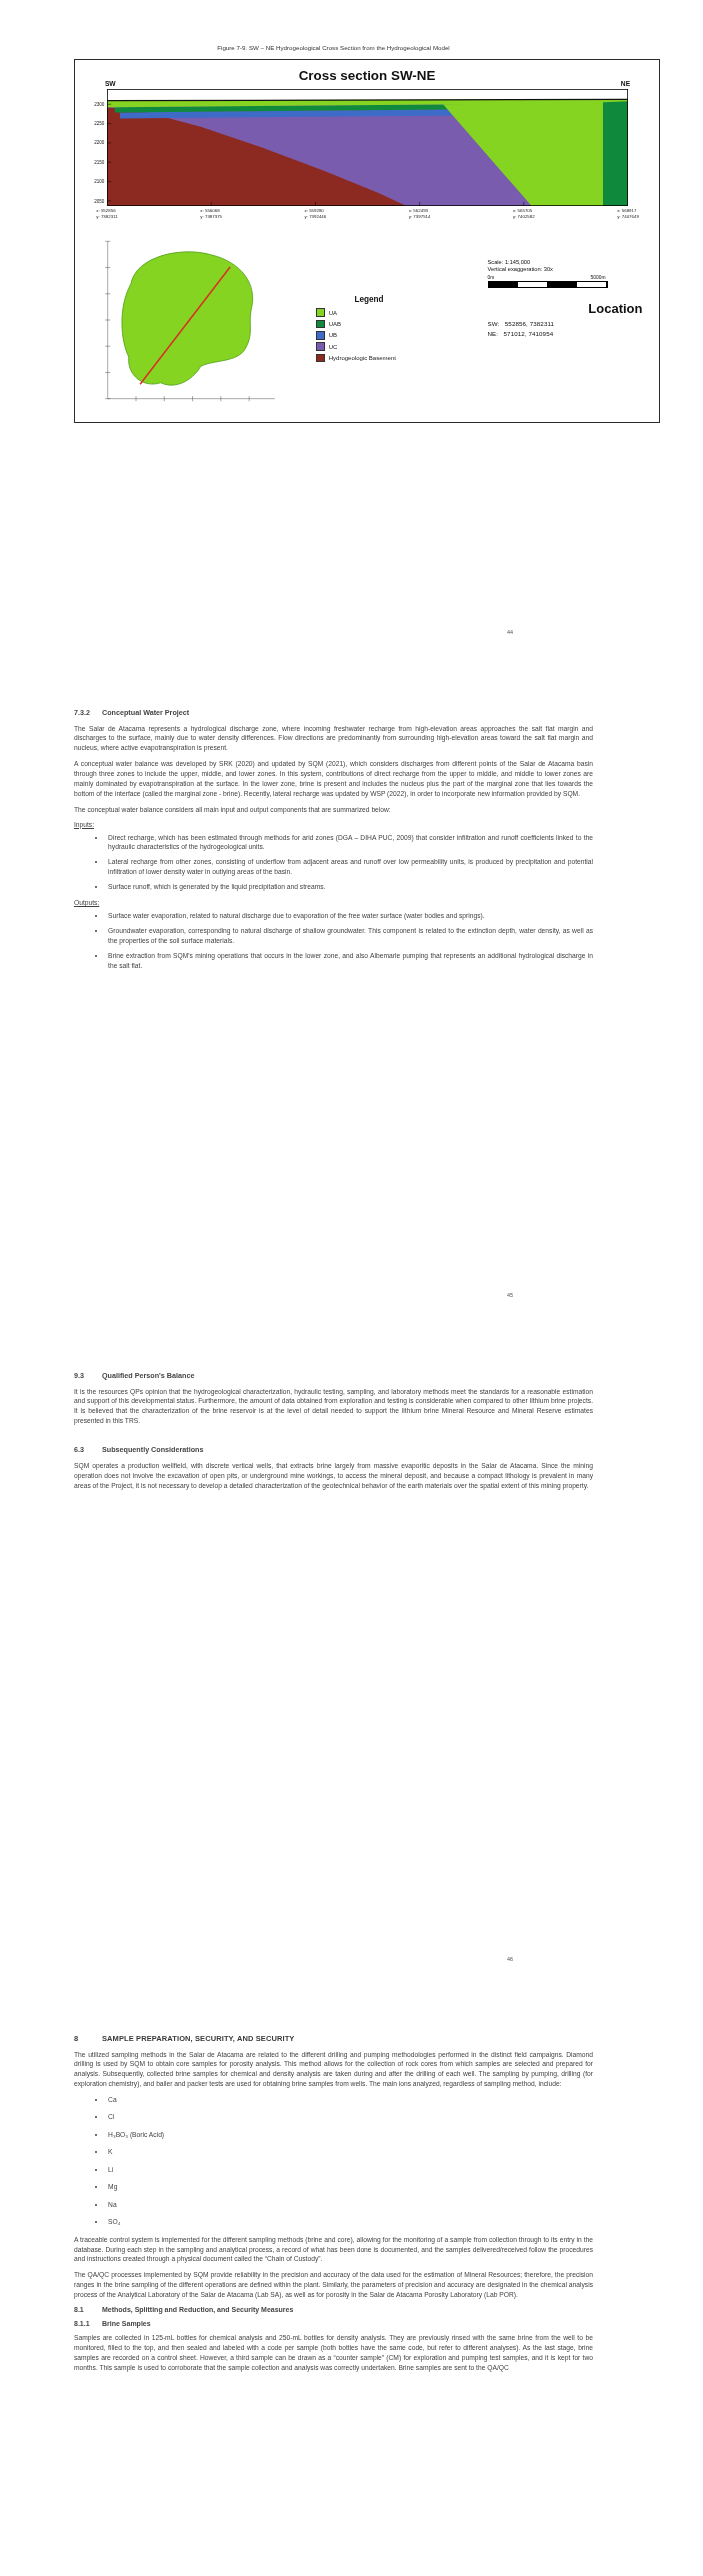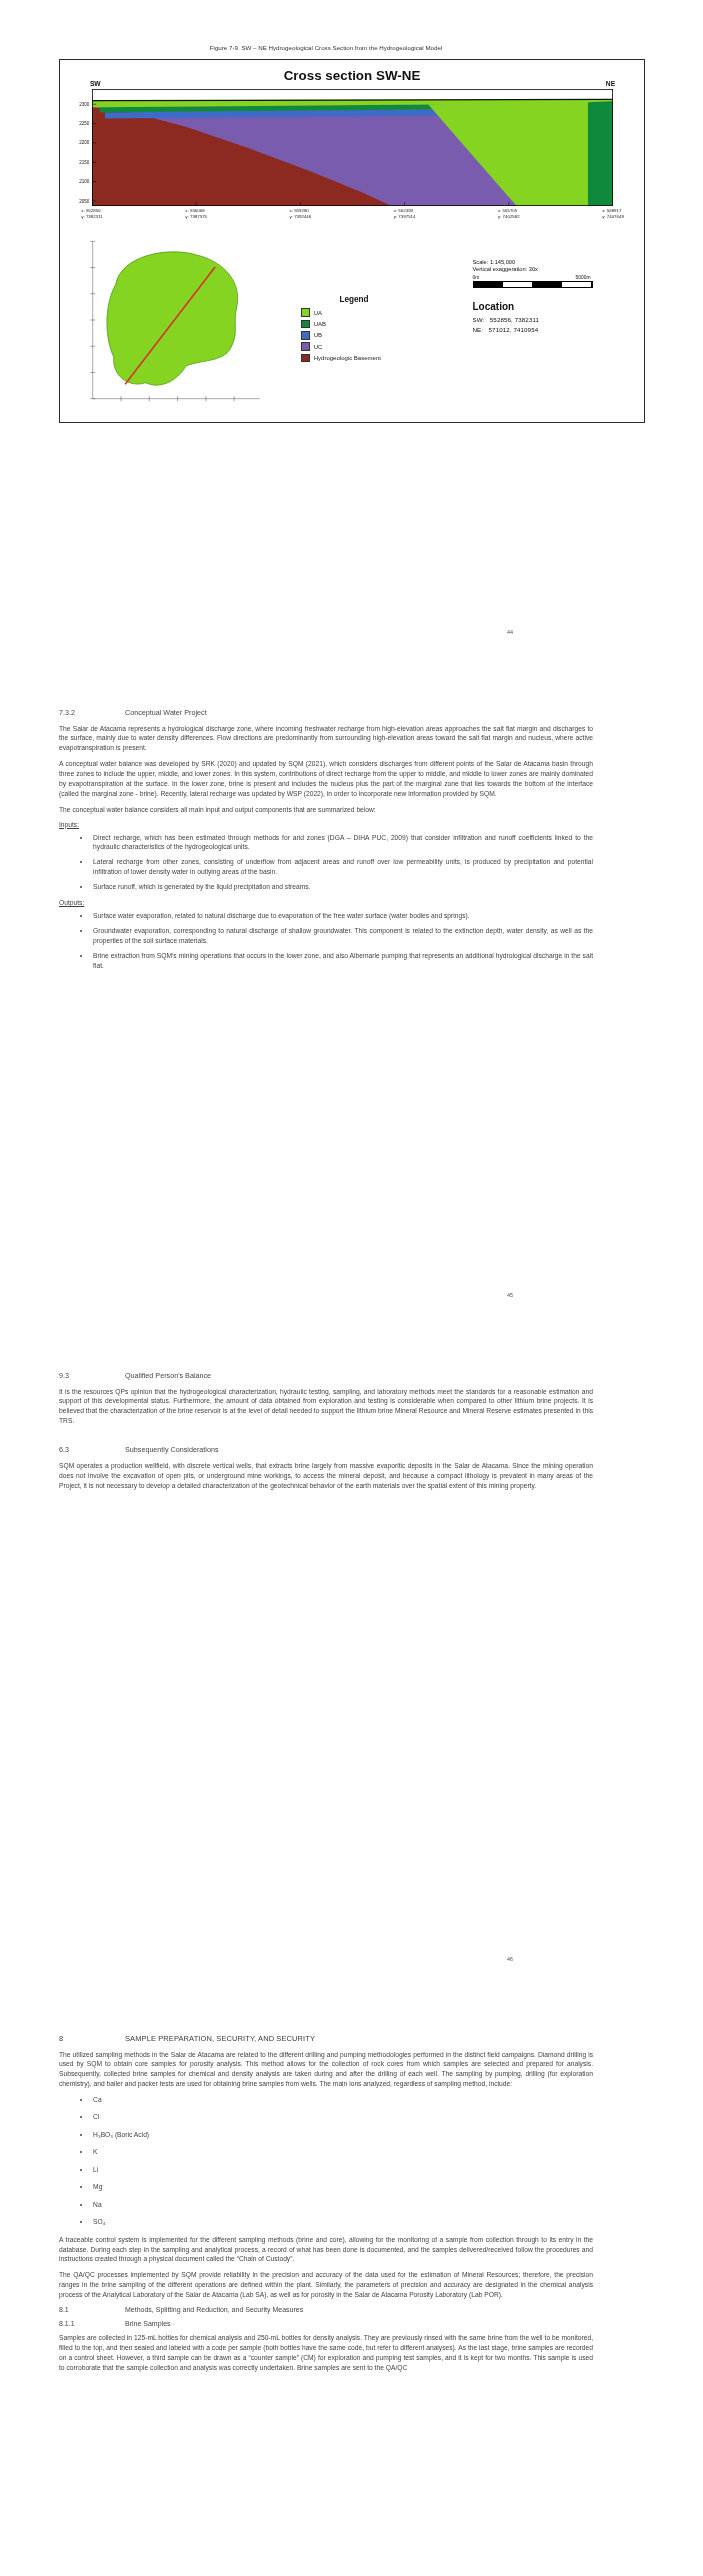--- a/index.html
+++ b/index.html
@@ -1,27 +1,27 @@
 <!DOCTYPE html>
 <html style="font-size:8.2px"><head>
 <meta charset="utf-8">
 <style>
   html,body{margin:0;padding:0;background:#fff;}
   body{font-family:"Liberation Sans","DejaVu Sans",sans-serif;color:#3f3f3f;}
   .doc{position:relative;width:703px;height:2653px;background:#ffffff;overflow:hidden;}
-  .page{position:absolute;left:0;width:651px;box-sizing:border-box;padding:44px 58px 0 59px;}
+  .page{position:absolute;left:0;width:651px;box-sizing:border-box;padding:44px 58px 0 74px;}
   .page-1{top:0;height:664px;}
   .page-2{top:664px;height:663px;}
   .page-3{top:1327px;height:664px;}
   .page-4{top:1990px;height:663px;}
   .pagenum{position:absolute;bottom:29px;right:138px;font-size:5.4px;color:#4d4d4d;}
 
   
   .para{font-size:6.7px;line-height:1.46;text-align:justify;margin:0 0 6.2px 0;}
-  .heading{display:flex;font-weight:normal;color:#454545;font-size:7.2px;margin:0 0 6.7px 0;gap:38px;}
+  .heading{display:flex;font-weight:bold;color:#454545;font-size:7.2px;margin:0 0 6.7px 0;}
   .heading .h-num{width:28px;flex:0 0 28px;}
   .heading-top{font-size:7.5px;color:#3a3a3a;letter-spacing:0.1px;}
   .heading-sub{font-size:7px;margin-top:2.1px;}
   .label-underline{font-size:6.7px;text-decoration:underline;margin:4.1px 0 5.2px 0;}
   ul.bullets{margin:0 0 7.2px 0;padding-left:32px;list-style:disc;}
   ul.bullets li{font-size:6.7px;line-height:1.46;text-align:justify;margin:0 0 5.2px 0;padding-left:2.1px;}
   ul.ions li{margin-bottom:7.7px;}
   .spacer-26{height:13.4px;}
 
   
@@ -44,21 +44,21 @@
   .legend-item{display:flex;align-items:center;margin-bottom:2.6px;}
   .legend-swatch{width:6.7px;height:6.7px;border:0.5px solid #333;flex:0 0 6.7px;margin-right:4.1px;}
   .legend-label{font-size:6px;color:#222;}
   .right-info{margin-left:auto;margin-top:24px;width:155px;}
   .scale-line{font-size:5.7px;color:#111;margin-bottom:1.5px;}
   .bar-labels{display:flex;justify-content:space-between;width:118px;font-size:4.9px;color:#111;margin:3.1px 0 0.5px 0;}
   .scalebar{width:118px;height:4.6px;border:0.5px solid #000;display:flex;box-sizing:content-box;}
   .scalebar .seg{flex:1;}
   .seg.b{background:#000;}
   .seg.w{background:#fff;border-left:0.5px solid #000;border-right:0.5px solid #000;}
-  .loc-title{font-size:10px;font-weight:bold;color:#111;margin:13.4px 0 4.1px 0;}
+  .loc-title{font-size:13px;font-weight:bold;color:#111;margin:13.4px 0 4.1px 0;text-align:right;}
   .loc-line{font-size:6.2px;color:#111;white-space:pre;margin-bottom:2.6px;letter-spacing:0.1px;}
 </style>
 </head>
 <body>
 
 <div class="doc">
 
   <section class="page page-1">
     <div class="fig-caption">Figure 7-9. SW – NE Hydrogeological Cross Section from the Hydrogeological Model</div>
 

